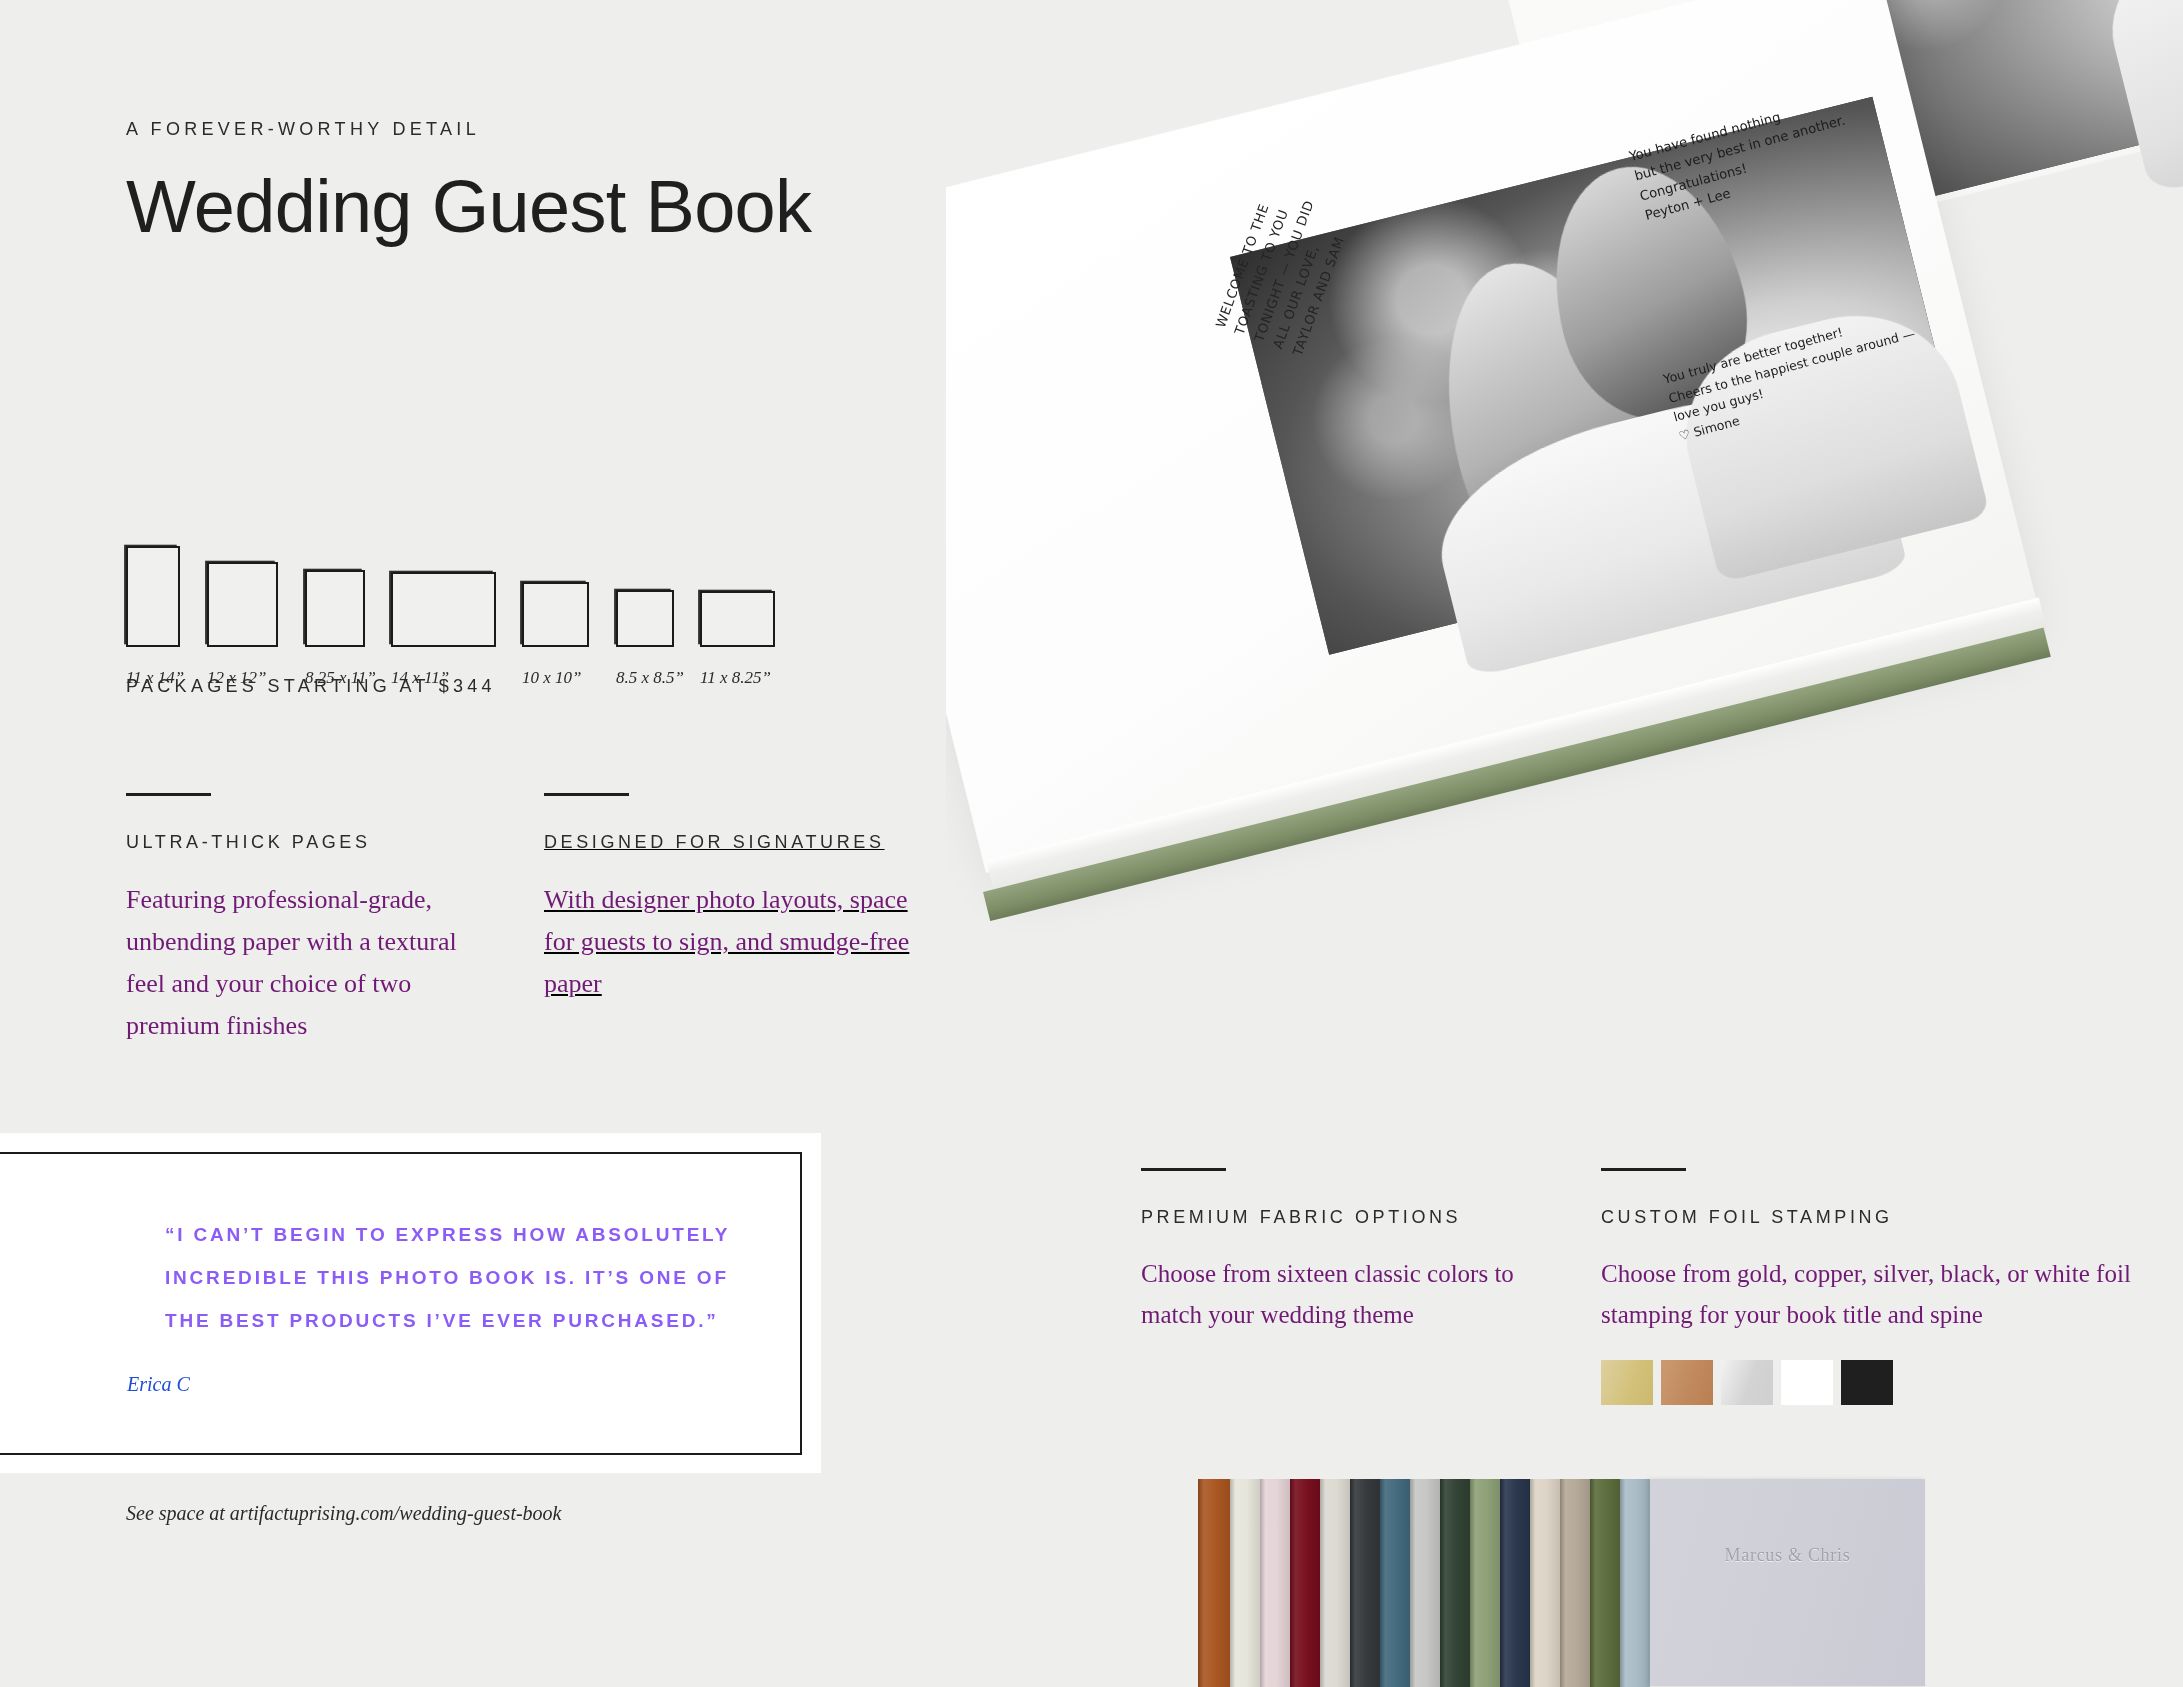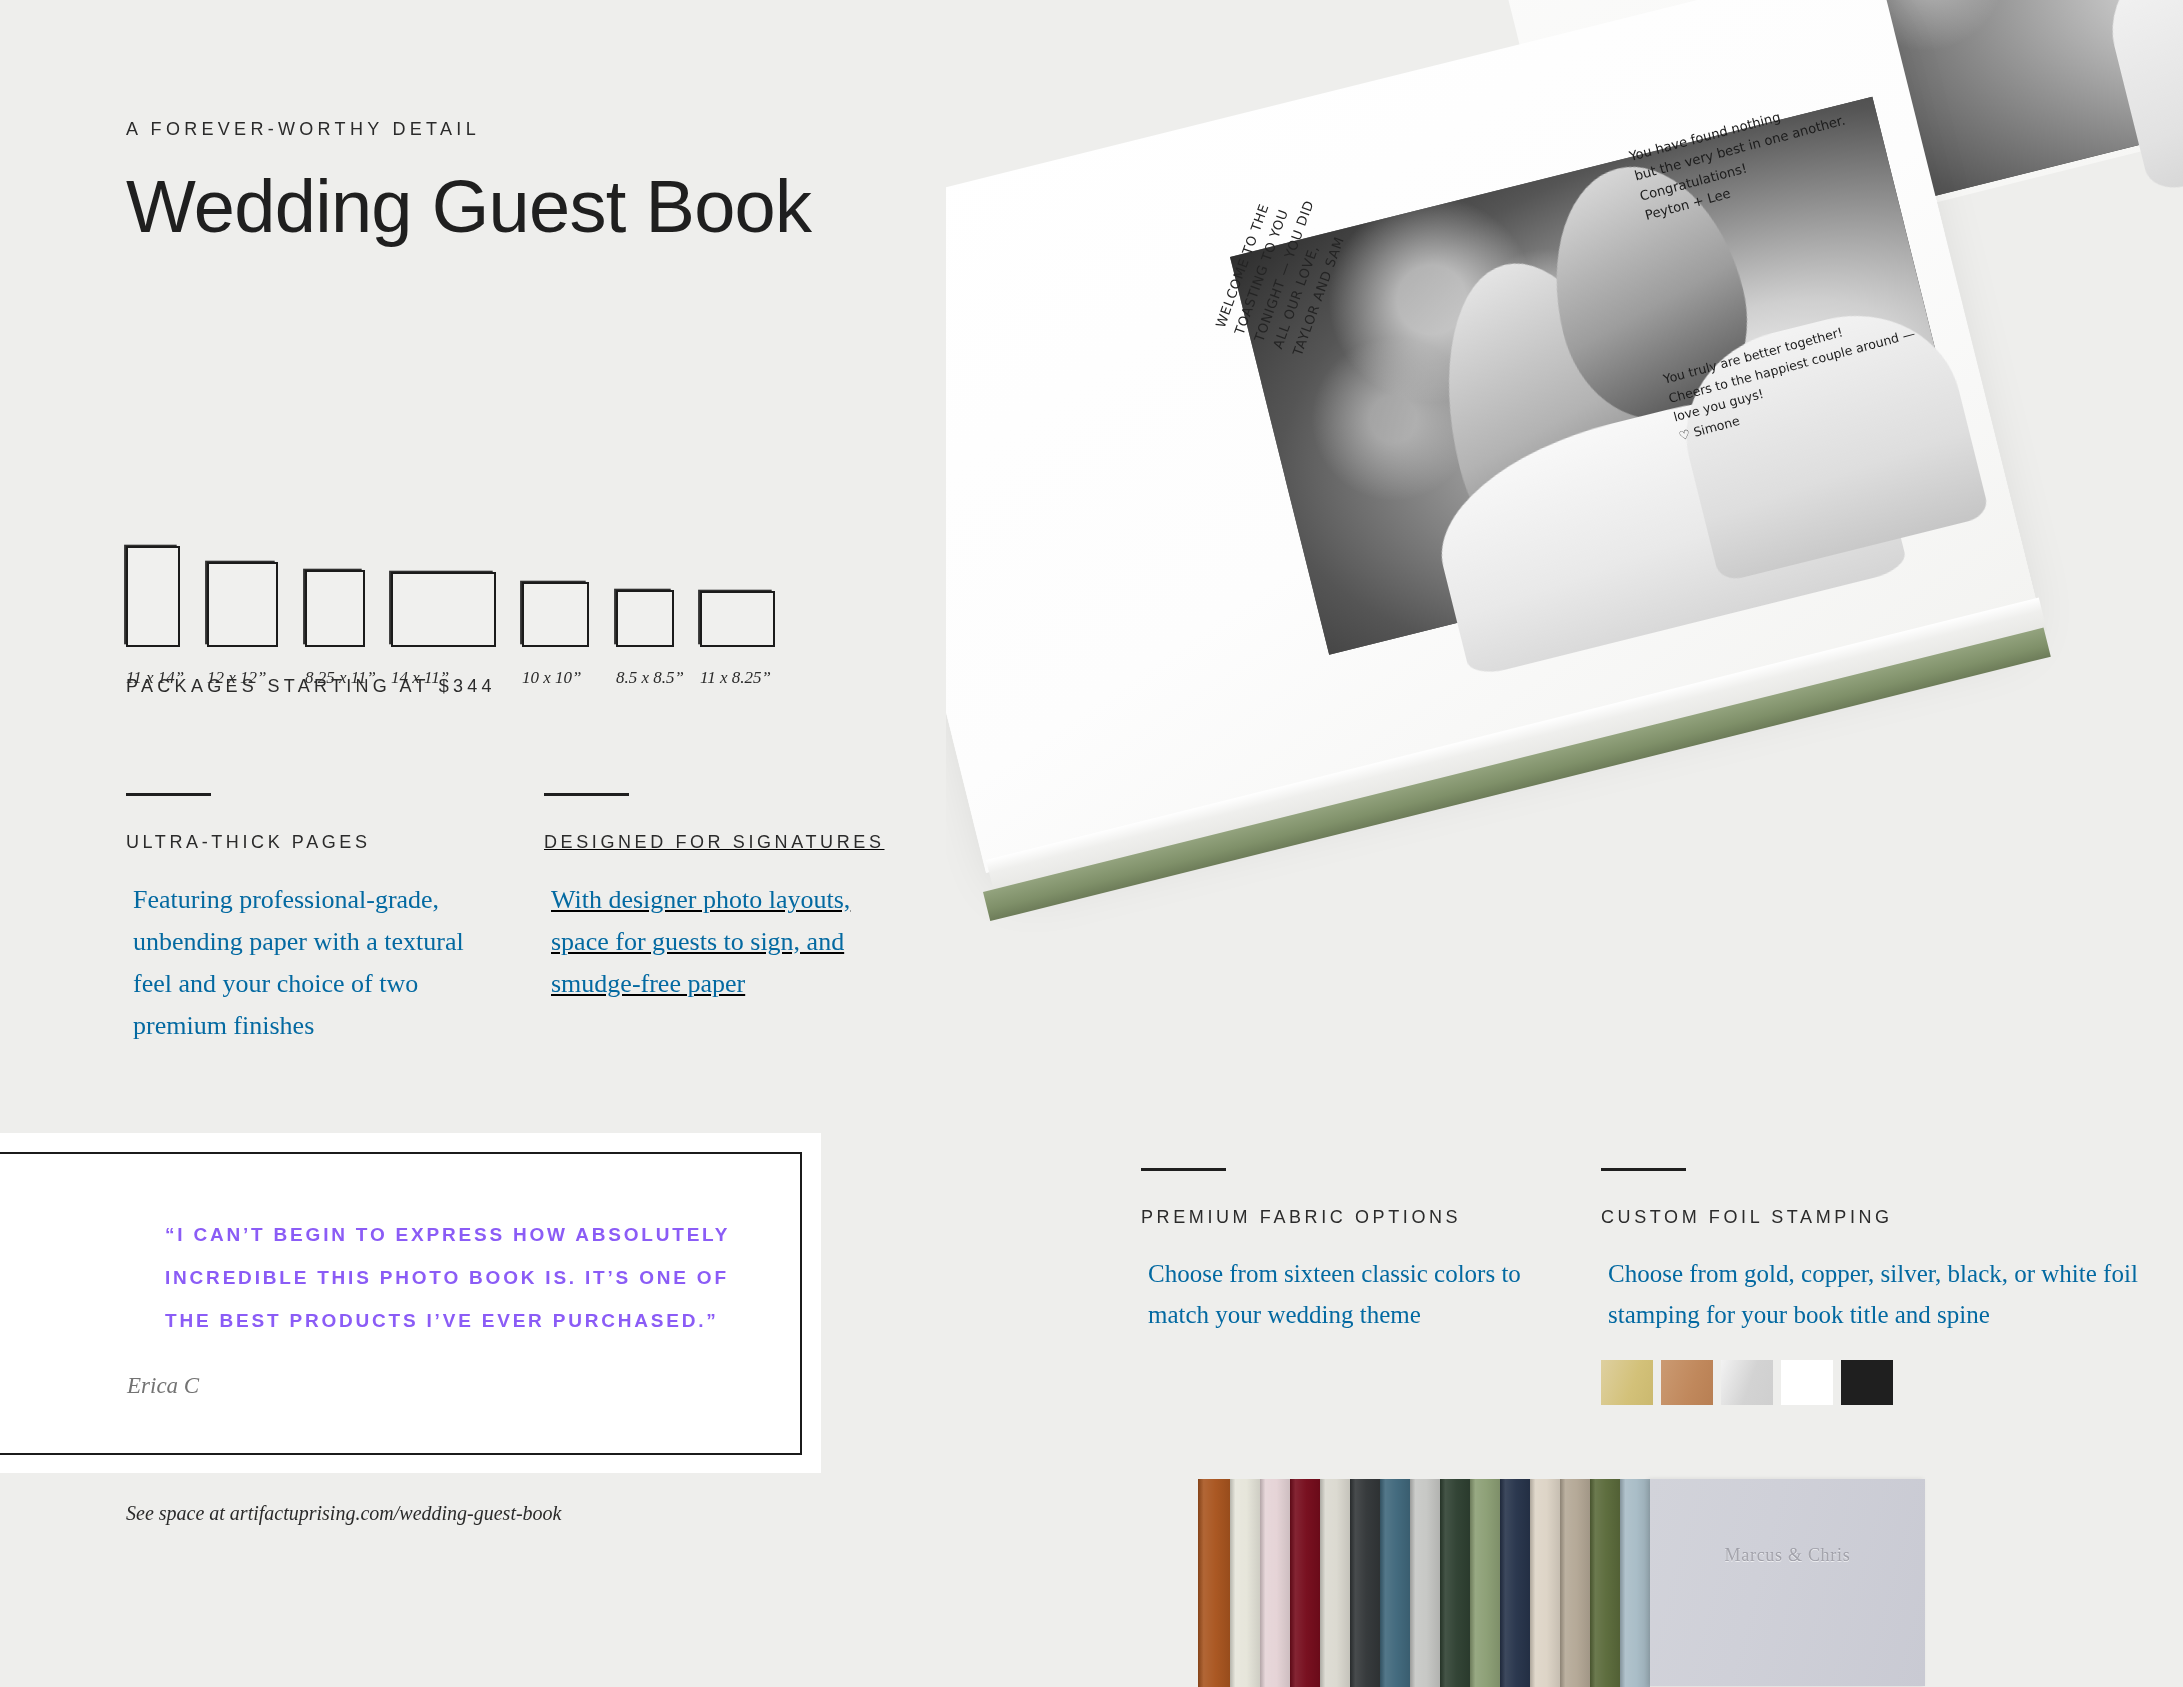--- a/index.html
+++ b/index.html
@@ -88,23 +88,22 @@
   .feature .ftitle {
     font-size: 18px;
     letter-spacing: 3.6px;
     color: #2b2b2b;
     white-space: nowrap;
   }
   .feature .fbody {
     font-family: "Liberation Serif", serif;
     font-size: 26px;
     line-height: 1.62;
-    color: #0369a1;
+    color: #701a75;
     margin-top: 26.5px;
-    margin-left: 7px;
   }
   #feature-pages { left: 126px; top: 793px; }
   #feature-signatures { left: 544px; top: 793px; text-decoration: underline; }
 
   
   #testimonial-panel {
     position: absolute;
     left: -40px; top: 1133px;
     width: 861px;
     height: 340px;
@@ -126,22 +125,22 @@
     letter-spacing: 2.8px;
     line-height: 2.25;
     color: #8b5cf6;
     font-weight: 600;
   }
   #quote-attribution {
     position: absolute;
     left: 127px; top: 1373px;
     font-family: "Liberation Serif", serif;
     font-style: italic;
-    font-size: 23px;
-    color: #737373;
+    font-size: 20px;
+    color: #1d4ed8;
   }
   #footer-link {
     position: absolute;
     left: 126px; top: 1502px;
     font-family: "Liberation Serif", serif;
     font-style: italic;
     font-size: 20px;
     color: #2a2a2a;
   }
 

